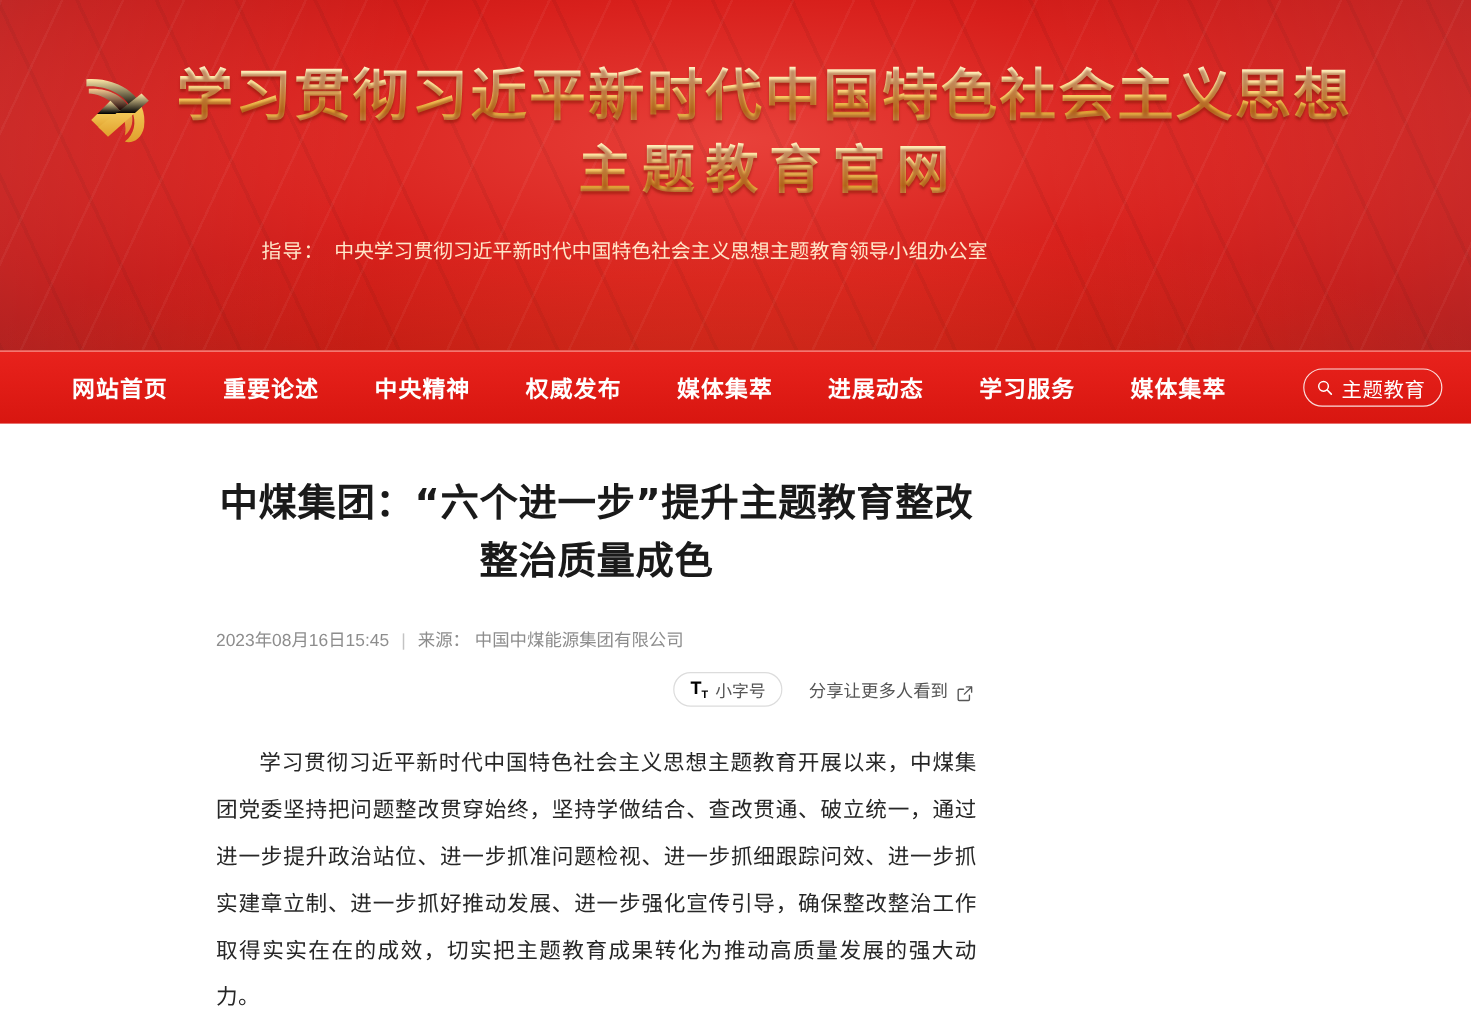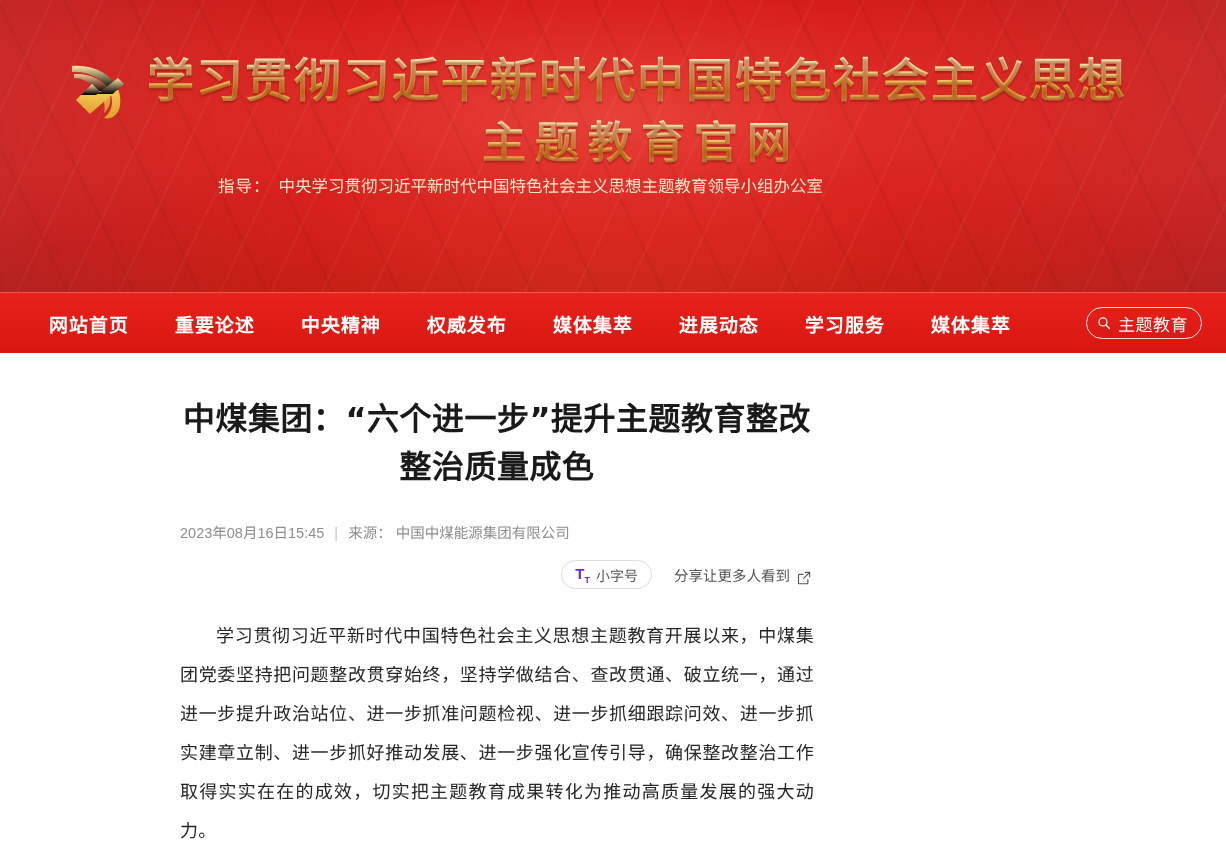--- a/index.html
+++ b/index.html
@@ -65,20 +65,21 @@
     margin-left: 48px;
   }
   .title-line.second {
     font-size: 44px;
     letter-spacing: 9px;
     margin-left: 56px;
     margin-top: 4px;
   }
 
   .credits {
+    margin-top: 24px;
     padding-left: 218px;
     color: #ffe6c9;
     font-size: 16.5px;
     line-height: 29px;
   }
   .credits .lbl { letter-spacing: 1px; }
   .credits .val { margin-left: 8px; }
 
   
   .nav {
@@ -86,21 +87,21 @@
     width: 1226px;
     height: 61px;
     background: linear-gradient(180deg, #e8221c 0%, #d81610 100%);
     border-top: 1px solid #f1564f;
     display: flex;
     align-items: center;
   }
   .nav-items {
     display: flex;
     align-items: center;
-    padding-left: 26px;
+    padding-left: 37px;
     gap: 0px;
   }
   .nav-item {
     color: #ffffff;
     font-size: 19px;
     font-weight: bold;
     padding: 0 23px;
     letter-spacing: 1px;
     cursor: pointer;
     white-space: nowrap;
@@ -154,21 +155,21 @@
     display: flex; align-items: center; gap: 6px;
     border: 1px solid #dcdcdc;
     border-radius: 15px;
     height: 29px;
     padding: 0 13px;
     color: #555;
     font-size: 14px;
     background: #fff;
     cursor: pointer;
   }
-  .fontsize-btn .tt { font-weight: bold; font-size: 15px; color: #6d28d9; }
+  .fontsize-btn .tt { font-weight: bold; font-size: 15px; color: #000000; }
   .share {
     display: flex; align-items: flex-end; gap: 7px;
     color: #555; font-size: 14.5px; cursor: pointer;
   }
   .share .ext { width: 14px; height: 14px; }
 
   .body-text {
     margin-top: 28px;
     color: #262626;
     font-size: 18px;

